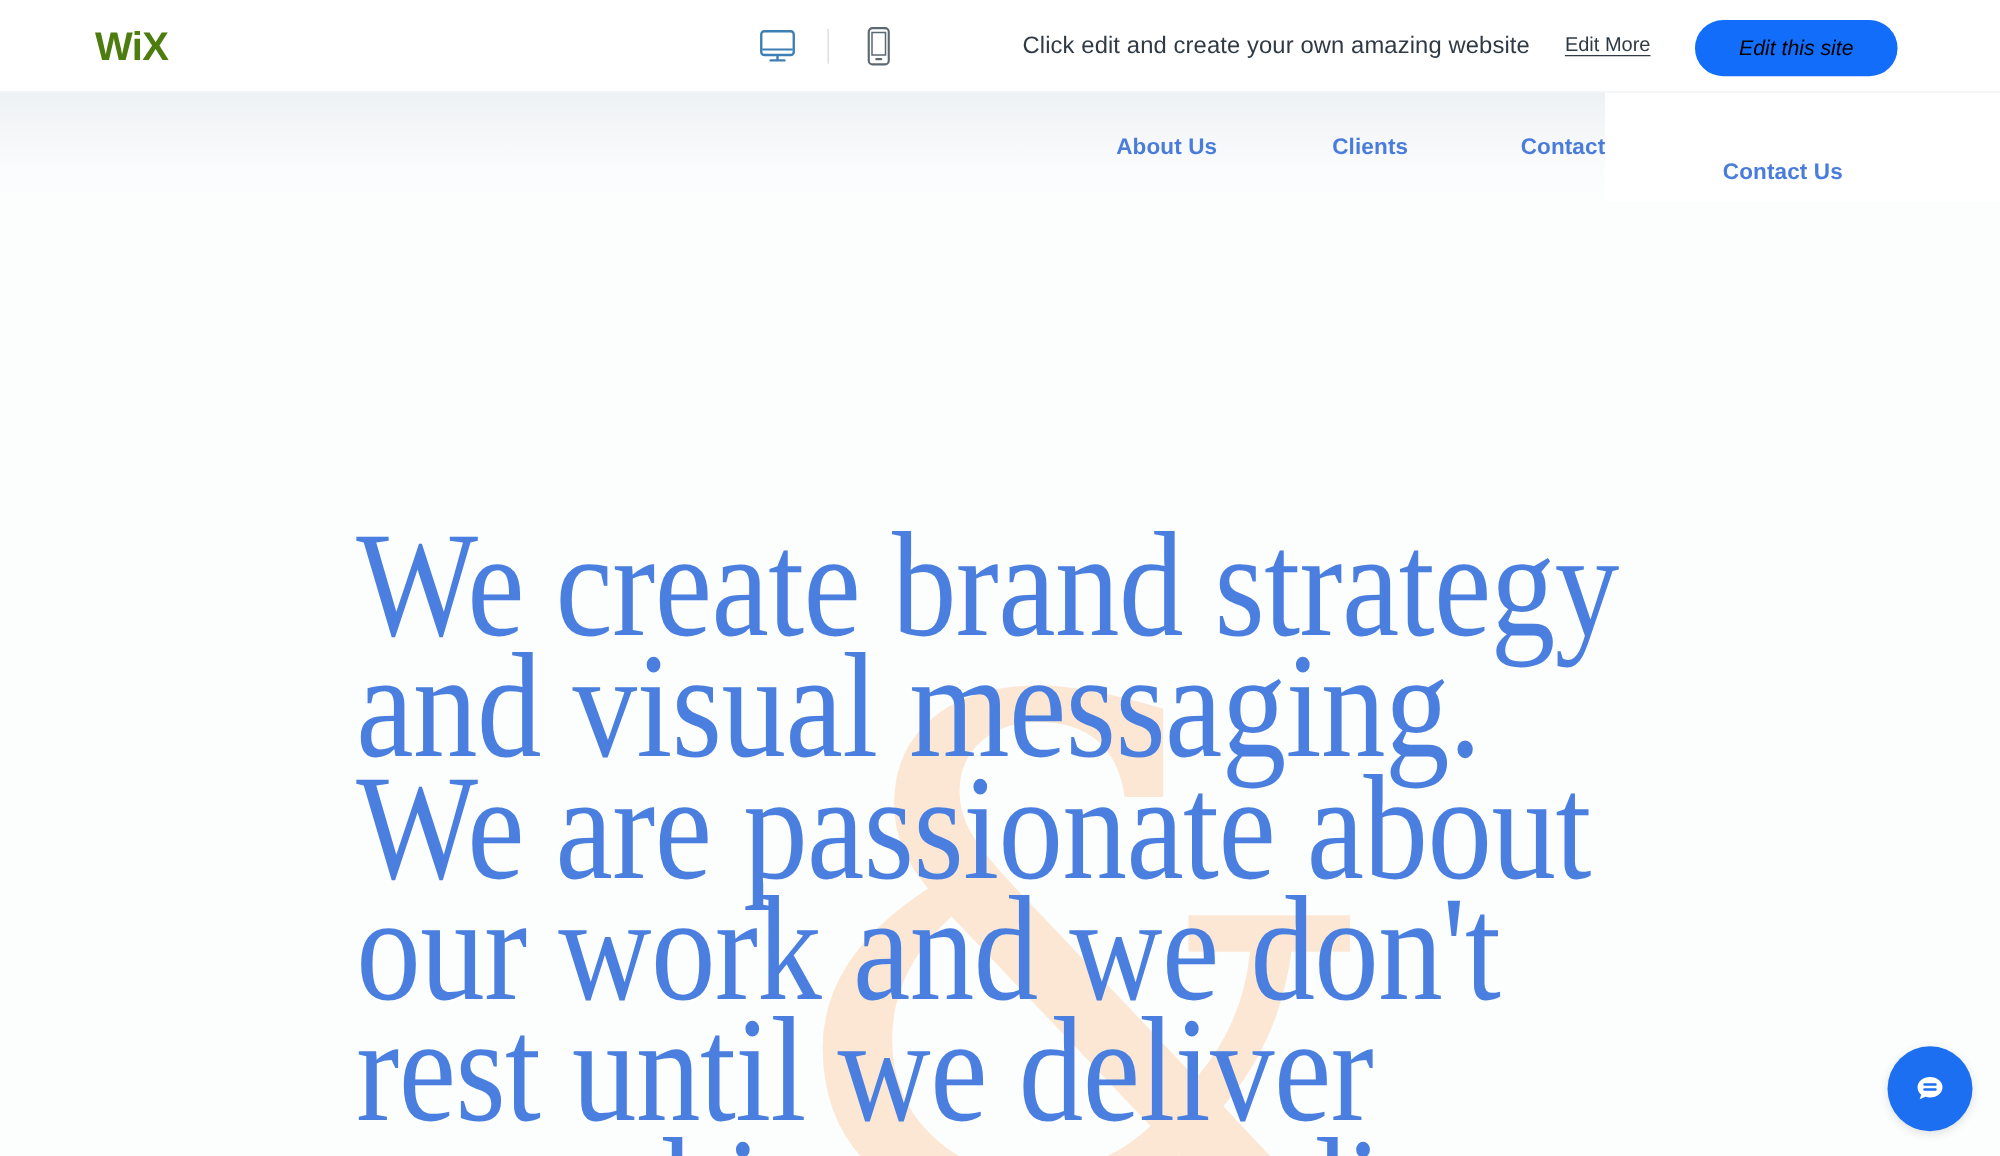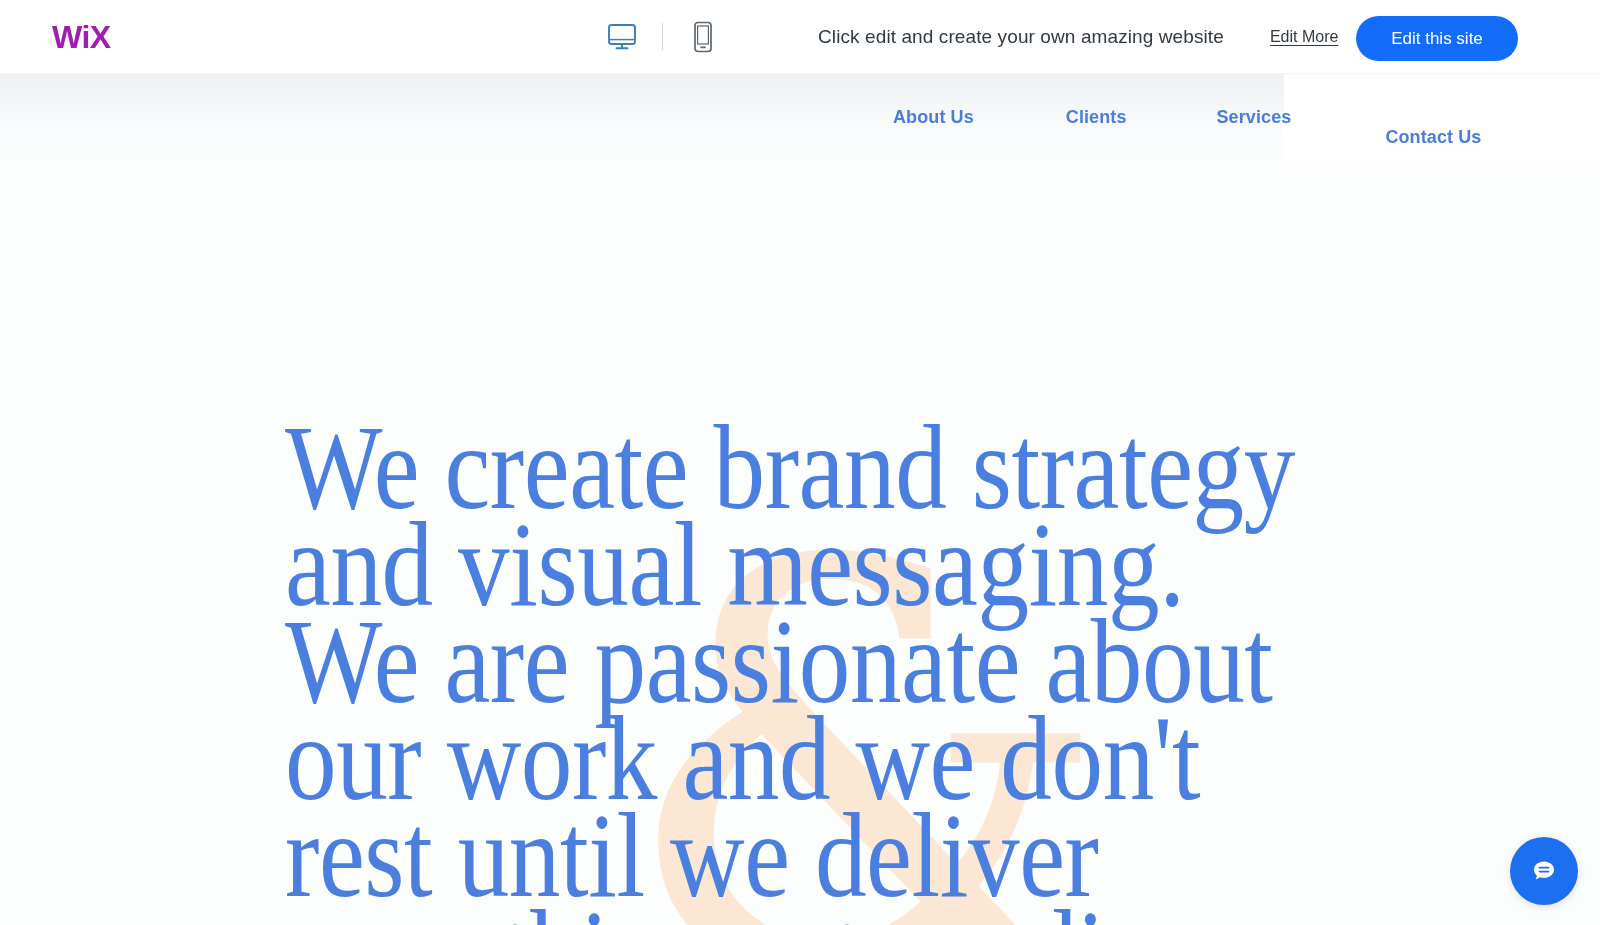--- a/index.html
+++ b/index.html
@@ -17,24 +17,24 @@
     position: relative;
     width: 1600px;
     height: 74px;
     background: #ffffff;
     display: flex;
     align-items: center;
     border-bottom: 1px solid #f0f2f4;
   }
 
   .wix-logo {
-    margin-left: 52px;
+    margin-left: 76px;
     font-size: 32px;
     font-weight: 700;
-    color: #a21caf;
+    color: #4d7c0f;
     letter-spacing: -0.5px;
     line-height: 1;
     user-select: none;
   }
 
   .device-switcher {
     position: absolute;
     left: 598px;
     top: 0;
     height: 74px;
@@ -59,21 +59,21 @@
     margin: 0 16px;
   }
 
   .promo-area {
     position: absolute;
     left: 818px;
     top: 0;
     height: 74px;
     display: flex;
     align-items: center;
-    gap: 46px;
+    gap: 28px;
   }
   .promo-text {
     font-size: 19px;
     color: #2f3a45;
     white-space: nowrap;
     letter-spacing: 0.1px;
   }
   .read-more {
     font-size: 16px;
     color: #2f3a45;
@@ -84,29 +84,30 @@
   }
 
   .edit-site-btn {
     position: absolute;
     left: 1356px;
     top: 16px;
     width: 162px;
     height: 45px;
     border-radius: 23px;
     background: #136dfb;
-    color: #ffffff;
+    color: #000000;
     font-size: 17px;
     font-weight: 400;
     border: none;
     cursor: pointer;
     display: flex;
     align-items: center;
     justify-content: center;
     font-family: "Liberation Sans", sans-serif;
+    font-style: italic;
   }
 
   
   .site-nav {
     position: relative;
     width: 1284px;
     height: 87px;
     background: linear-gradient(180deg, #eef1f4 0%, #fbfcfd 72%, #fcfdfd 100%);
     display: flex;
     align-items: center;
@@ -235,21 +236,21 @@
 
   <button class="edit-site-btn">Edit this site</button>
 </div>
 
 <div class="site-nav">
   <div class="brand-name">Pearl &amp; Fox</div>
 
   <div class="nav-links">
     <div class="nav-link n0">About Us</div>
     <div class="nav-link n1">Clients</div>
-    <div class="nav-link n2">Services</div>
+    <div class="nav-link n2">Contact</div>
     <div class="nav-link n3">Contact Us</div>
   </div>
 </div>
 
 <div class="hero">
 
   <div class="hero-ampersand">&amp;</div>
 
   <div class="hero-heading">
     <span class="hline">We create brand strategy</span>

